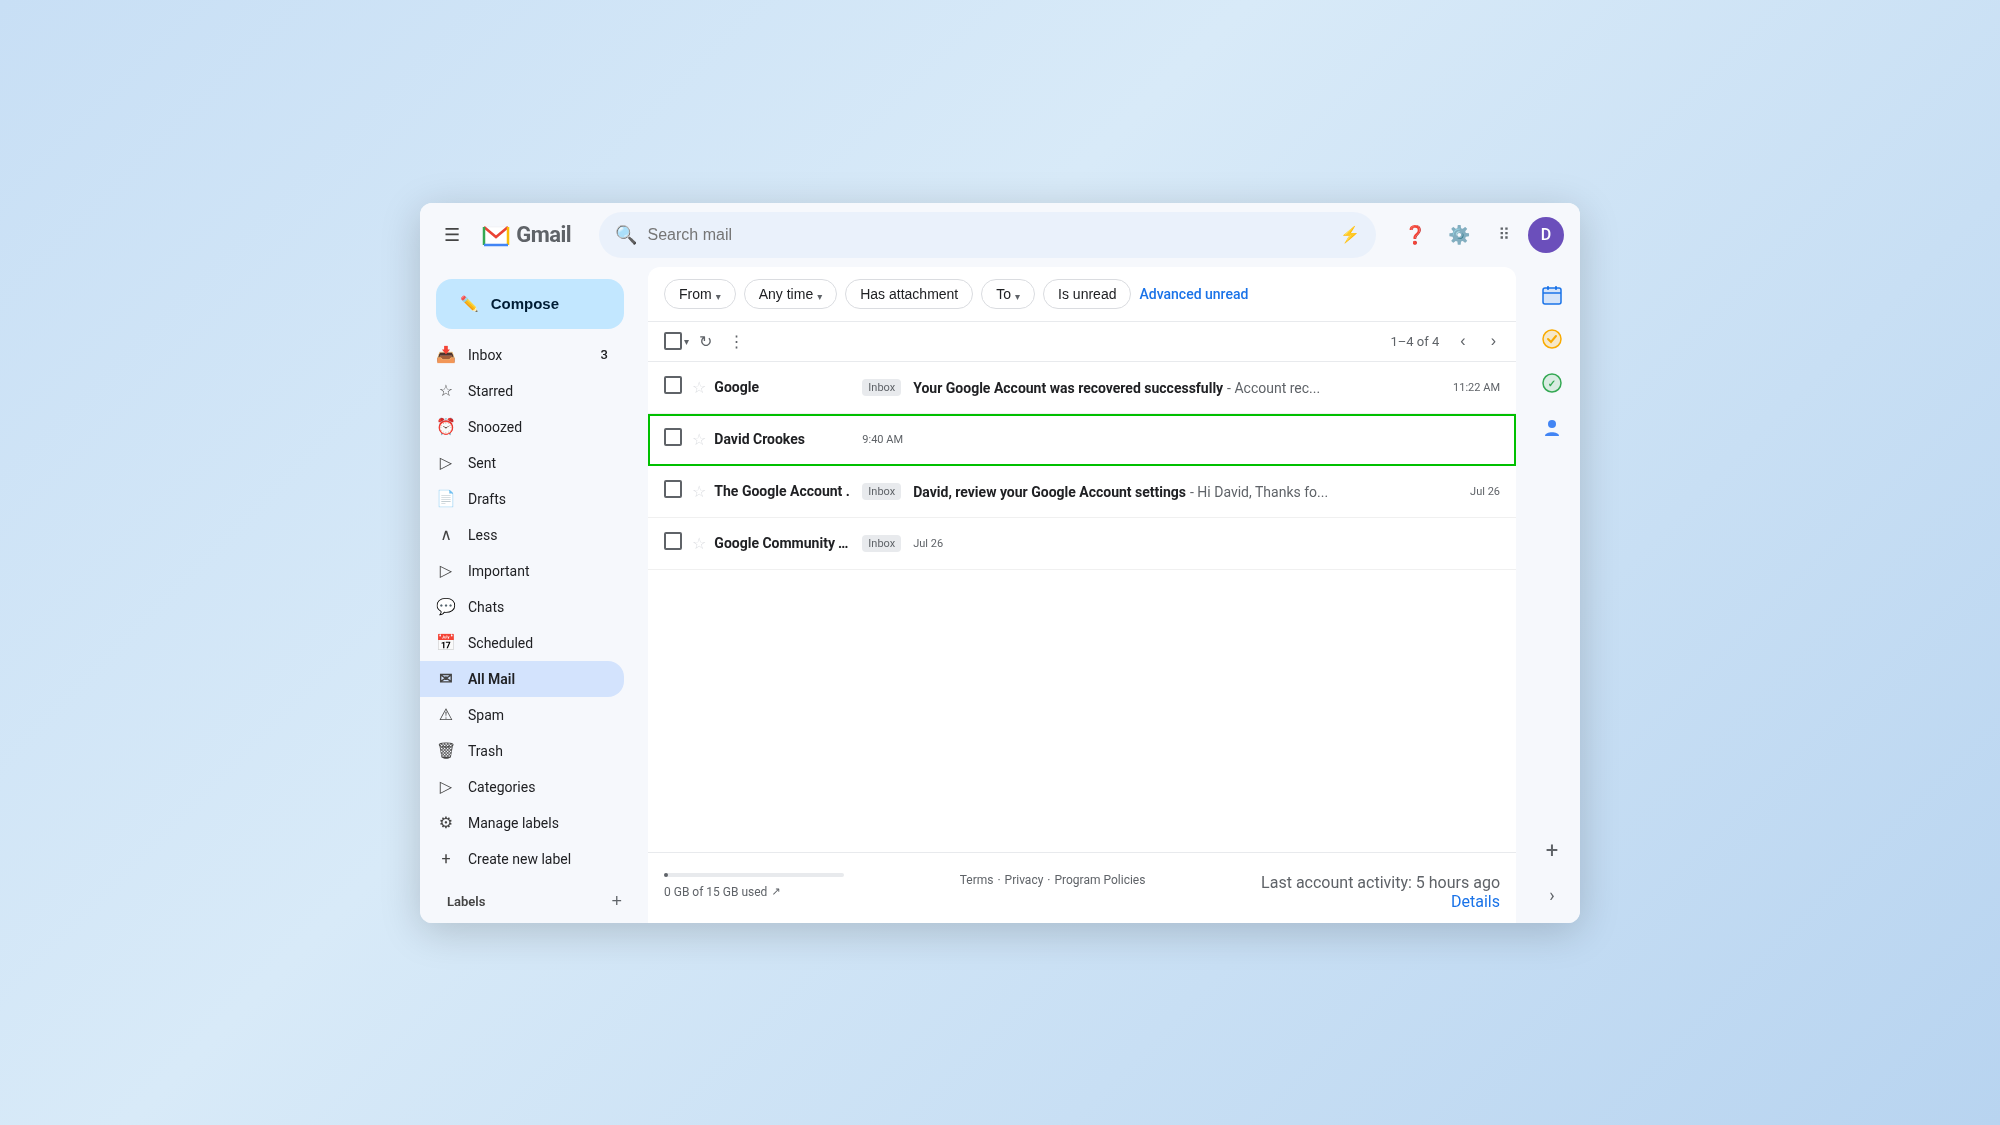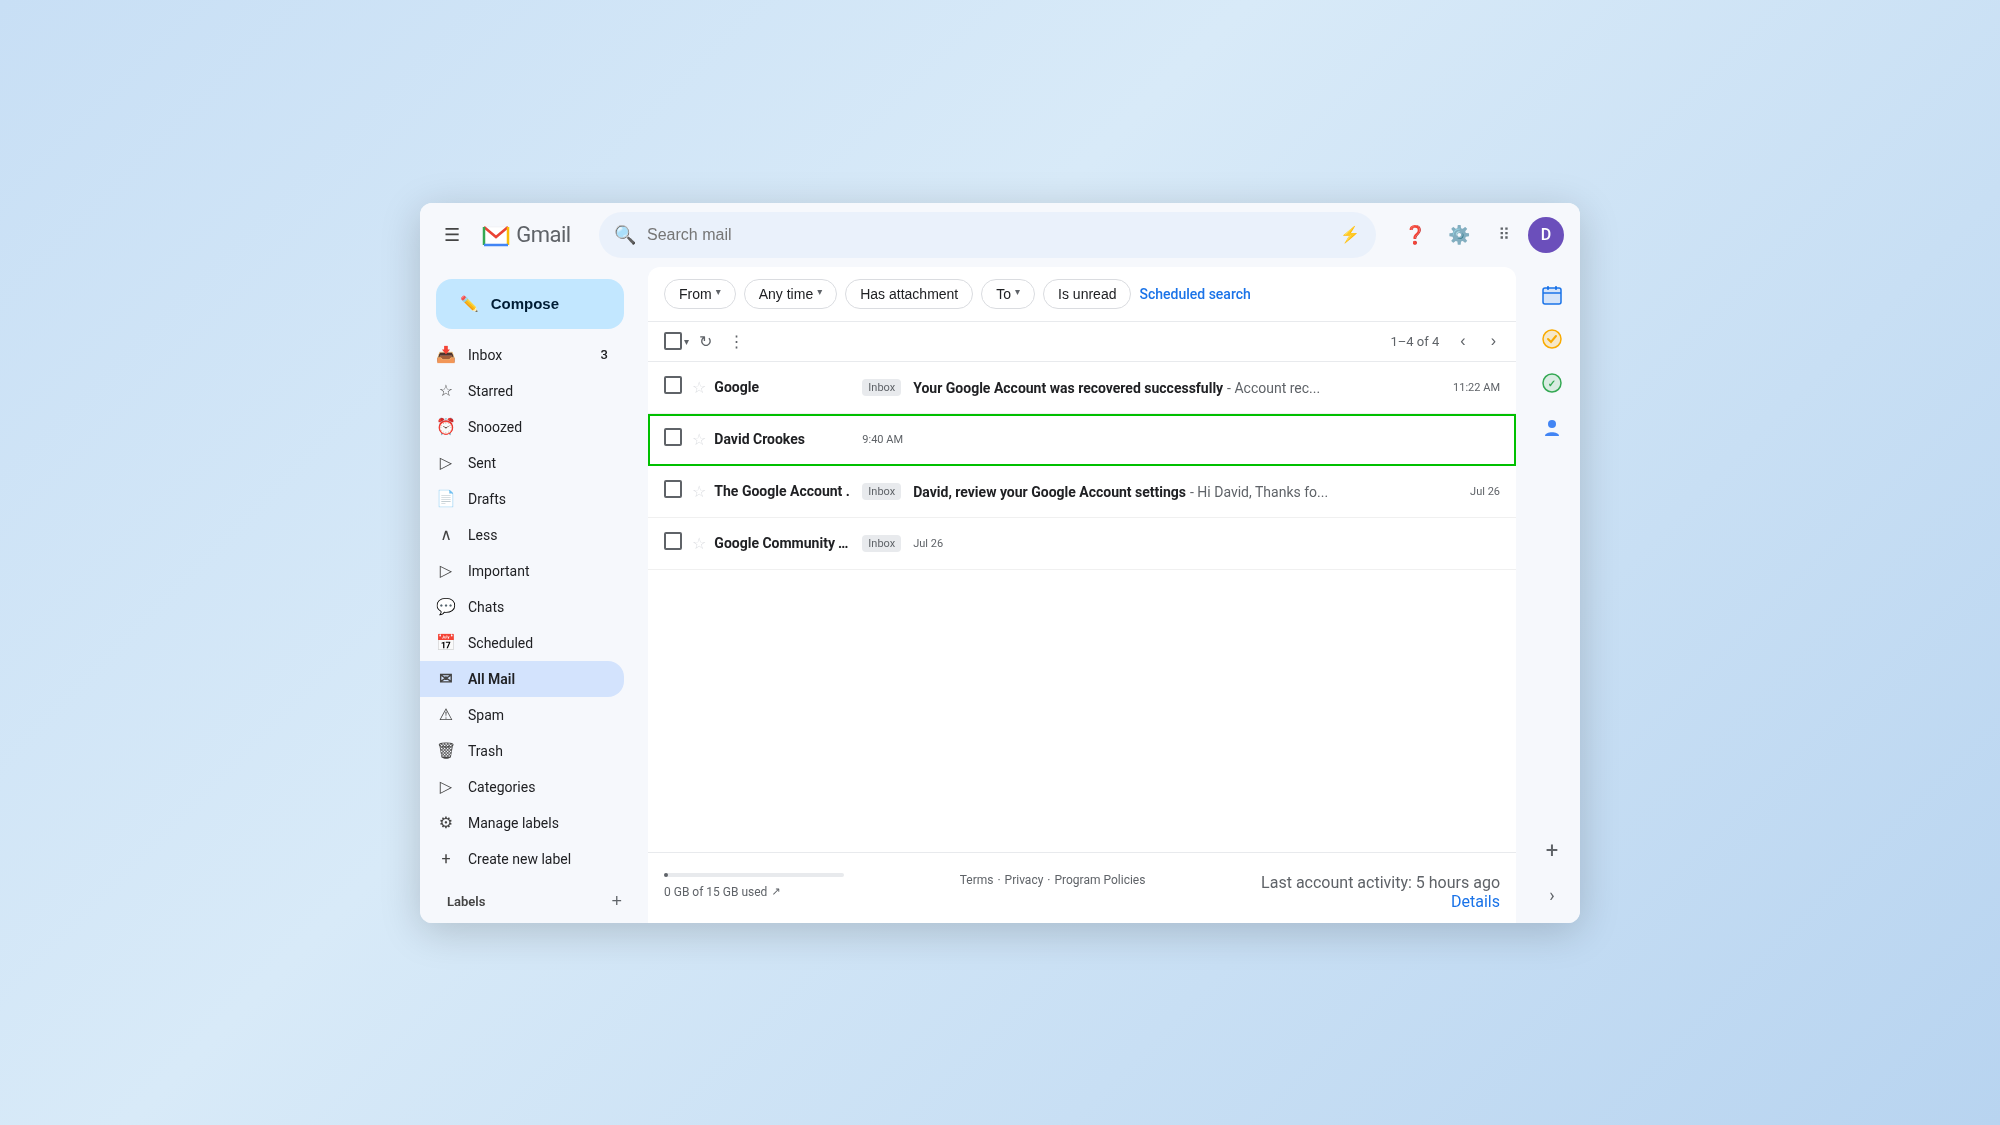--- a/index.html
+++ b/index.html
@@ -47,21 +47,21 @@
       gap: 4px;
       margin-right: 16px;
     }
     .gmail-m {
       width: 32px;
       height: 32px;
     }
     .gmail-text {
       font-size: 22px;
       color: #5f6368;
-      font-weight: 400;
+      font-weight: 700;
       letter-spacing: -0.5px;
     }
     .search-bar {
       flex: 1;
       background: #eaf1fb;
       border-radius: 24px;
       display: flex;
       align-items: center;
       padding: 0 16px;
       height: 46px;
@@ -193,21 +193,21 @@
     .filter-bar {
       display: flex;
       align-items: center;
       gap: 8px;
       padding: 12px 16px;
       border-bottom: 1px solid #e8eaed;
       flex-shrink: 0;
     }
     .filter-btn {
       display: flex;
-      align-items: flex-start;
+      align-items: flex-end;
       gap: 4px;
       padding: 6px 14px;
       border: 1px solid #dadce0;
       border-radius: 16px;
       background: white;
       font-size: 14px;
       color: #202124;
       cursor: pointer;
     }
     .filter-btn .arrow { font-size: 10px; color: #5f6368; }
@@ -518,21 +518,21 @@
         <button class="filter-btn">
           <span>Has attachment</span>
         </button>
         <button class="filter-btn">
           <span>To</span>
           <span class="arrow">▾</span>
         </button>
         <button class="filter-btn">
           <span>Is unread</span>
         </button>
-        <a class="advanced-search-link">Scheduled search</a>
+        <a class="advanced-search-link">Advanced unread</a>
       </div>
 
       <div class="toolbar">
         <div class="toolbar-left">
           <div class="check-btn">
             <span class="checkbox-icon"></span>
             <span style="font-size:10px; color:#5f6368;">▾</span>
           </div>
           <button class="toolbar-icon-btn">↻</button>
           <button class="toolbar-icon-btn">⋮</button>

